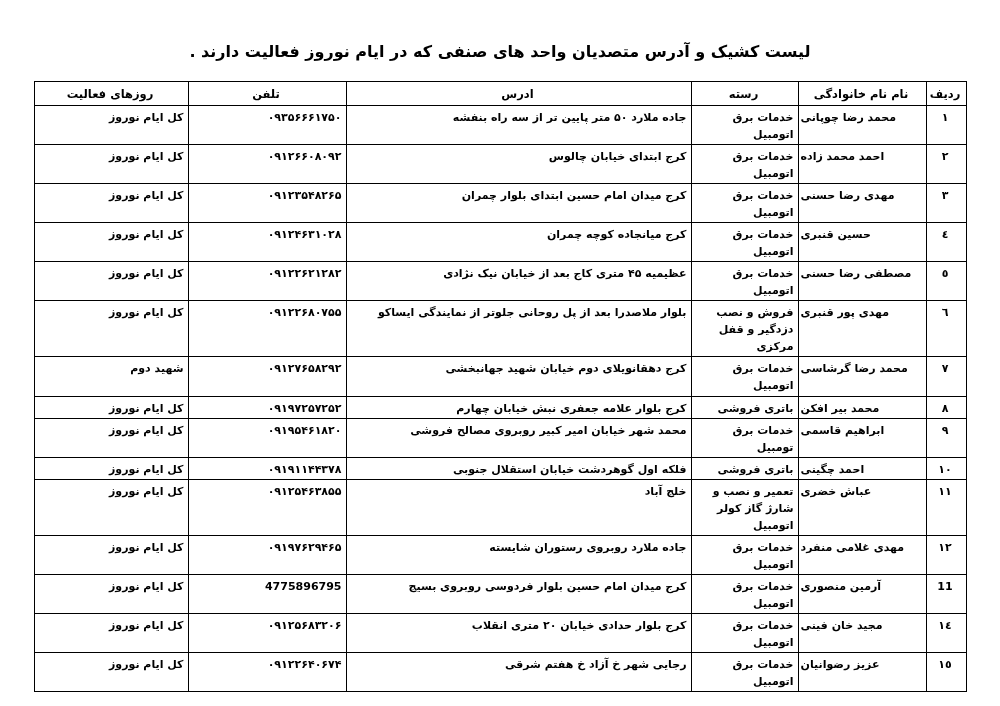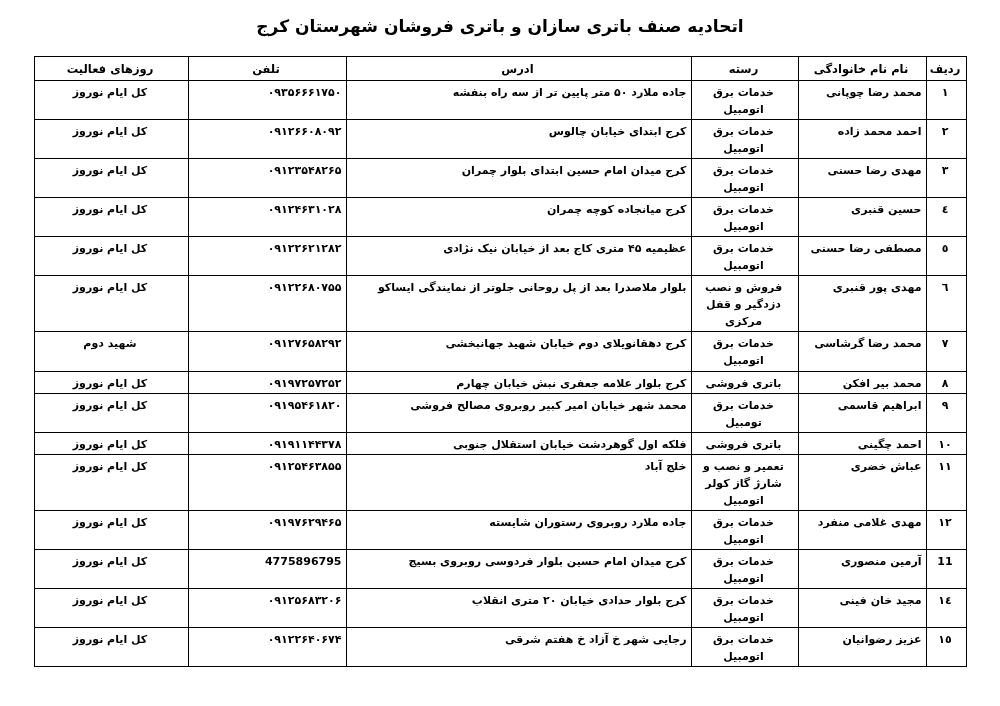--- a/index.html
+++ b/index.html
@@ -51,31 +51,31 @@
   col.c-cat     { width: 107px; }
   col.c-addr    { width: 345px; }
   col.c-phone   { width: 158px; }
   col.c-days    { width: 154px; }
 
   table.roster th { text-align: center; font-size: 11.5px; padding-top: 4px; margin-left: 21px; }
   th.h-days  { text-align: center; }
   th.h-phone { text-align: center; }
 
   td.col-row   { text-align: center; }
-  td.col-name  { text-align: right; padding-right: 6px; }
-  td.col-category { text-align: center; padding-right: 3px; padding-left: 3px; }
+  td.col-name  { text-align: left; padding-right: 6px; }
+  td.col-category { padding-right: 3px; padding-left: 3px; }
   td.col-address  { text-align: right; padding-right: 9px; }
   td.col-phone    { text-align: right; padding-left: 6px; padding-right: 12px; }
-  td.col-days     { text-align: center; }
+  td.col-days     { text-align: right; }
 </style>
 </head>
 <body>
 
 <div class="doc">
-  <div class="title-1">اتحادیه صنف باتری سازان و باتری فروشان شهرستان کرج</div>
+  <div class="title-2">لیست  کشیک و آدرس متصدیان واحد های صنفی که در ایام نوروز فعالیت دارند .</div>
 
   <table class="roster">
     <colgroup>
       <col class="c-row">
       <col class="c-name">
       <col class="c-cat">
       <col class="c-addr">
       <col class="c-phone">
       <col class="c-days">
     </colgroup>

